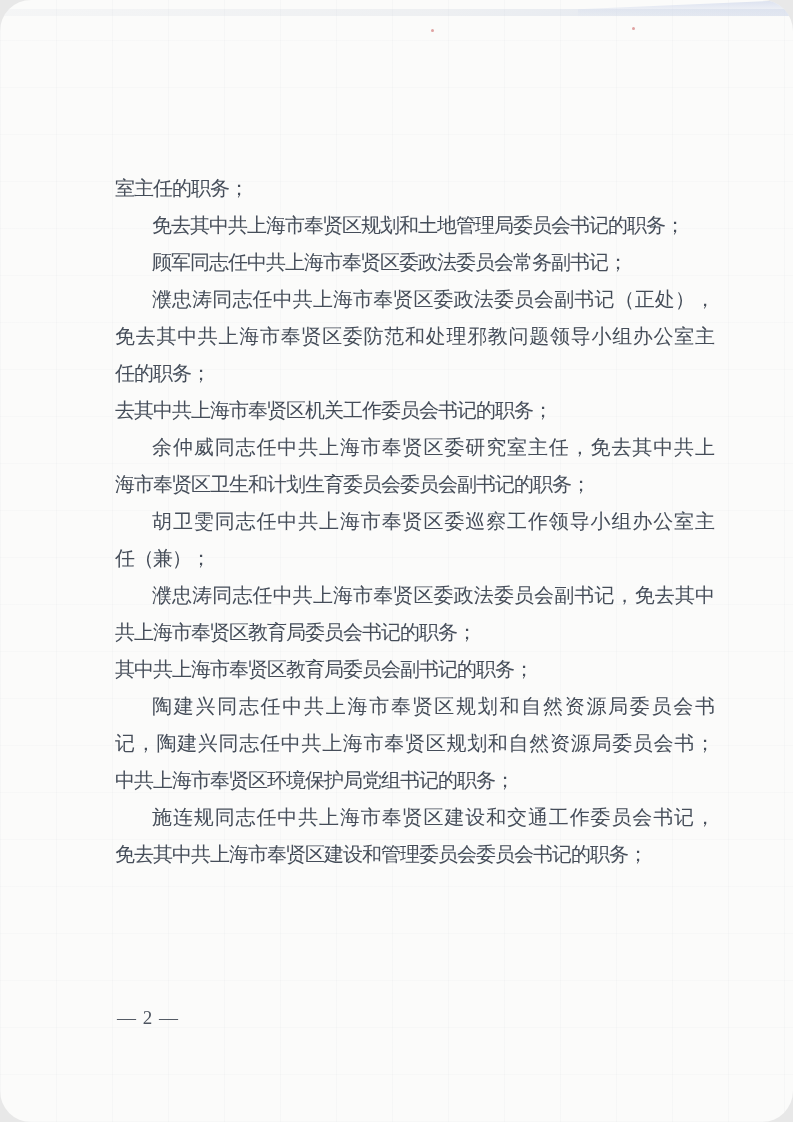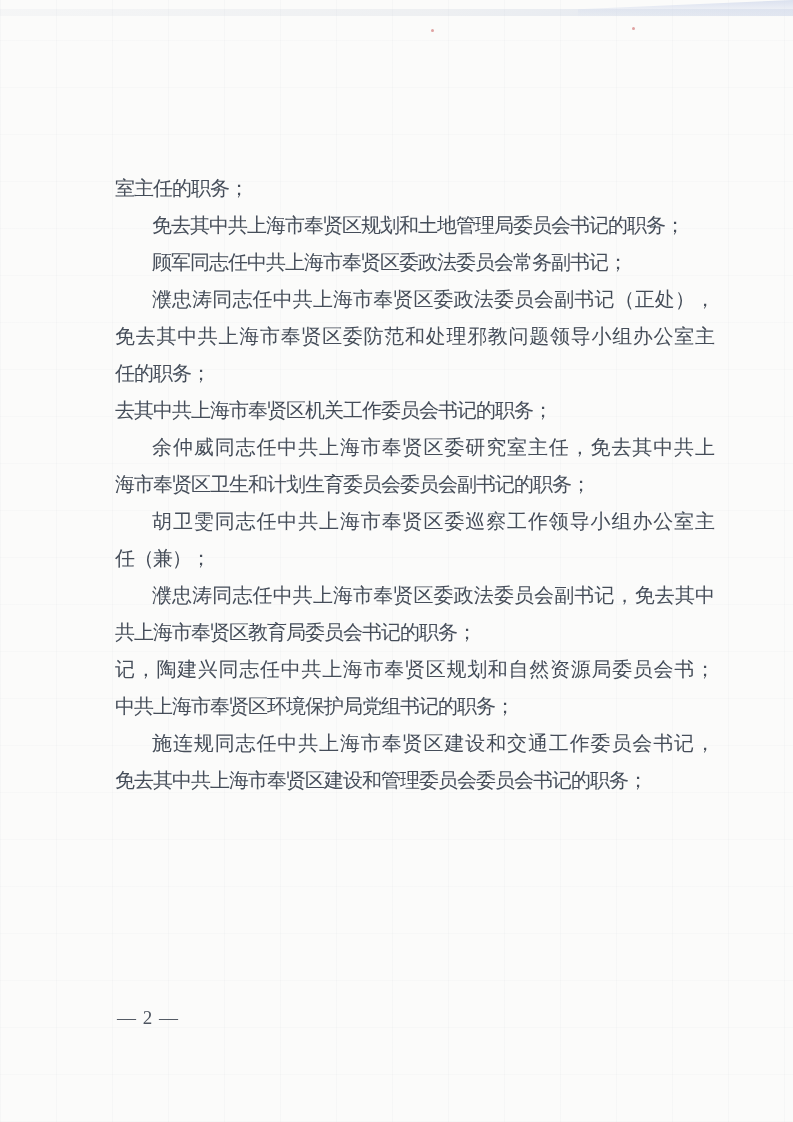--- a/index.html
+++ b/index.html
@@ -12,20 +12,21 @@
     width: 793px;
     height: 1122px;
     margin: 0 auto;
     background: #fbfbfa;
     overflow: hidden;
     
     background-image:
       repeating-linear-gradient(90deg, rgba(150,160,175,0.05) 0 1px, rgba(0,0,0,0) 1px 56px),
       repeating-linear-gradient(0deg, rgba(150,160,175,0.04) 0 1px, rgba(0,0,0,0) 1px 47px);
     color: #454d59;
+    border-radius: 31px;
   }
   .scan-streak {
     position: absolute;
     top: 9px; left: 0;
     width: 100%; height: 7px;
     background: linear-gradient(to right,
       rgba(190,198,212,0.10) 0%,
       rgba(190,198,212,0.22) 55%,
       rgba(198,208,226,0.40) 80%,
       rgba(205,214,232,0.55) 100%);
@@ -91,20 +92,22 @@
       <div class="line indent fill">濮忠涛同志任中共上海市奉贤区委政法委员会副书记（正处），</div>
       <div class="line fill">免去其中共上海市奉贤区委防范和处理邪教问题领导小组办公室主</div>
       <div class="line">任的职务；</div>
       <div class="line">去其中共上海市奉贤区机关工作委员会书记的职务；</div>
       <div class="line indent fill">余仲威同志任中共上海市奉贤区委研究室主任，免去其中共上</div>
       <div class="line">海市奉贤区卫生和计划生育委员会委员会副书记的职务；</div>
       <div class="line indent fill">胡卫雯同志任中共上海市奉贤区委巡察工作领导小组办公室主</div>
       <div class="line">任（兼）；</div>
       <div class="line indent fill">濮忠涛同志任中共上海市奉贤区委政法委员会副书记，免去其中</div>
       <div class="line">共上海市奉贤区教育局委员会书记的职务；</div>
+      <div class="line">其中共上海市奉贤区教育局委员会副书记的职务；</div>
+      <div class="line indent fill">陶建兴同志任中共上海市奉贤区规划和自然资源局委员会书</div>
       <div class="line fill">记，陶建兴同志任中共上海市奉贤区规划和自然资源局委员会书；</div>
       <div class="line">中共上海市奉贤区环境保护局党组书记的职务；</div>
       <div class="line indent fill">施连规同志任中共上海市奉贤区建设和交通工作委员会书记，</div>
       <div class="line">免去其中共上海市奉贤区建设和管理委员会委员会书记的职务；</div>
     </section>
 
   <div class="footer-pageno">— 2 —</div>
 </main>
 
 </body></html>

